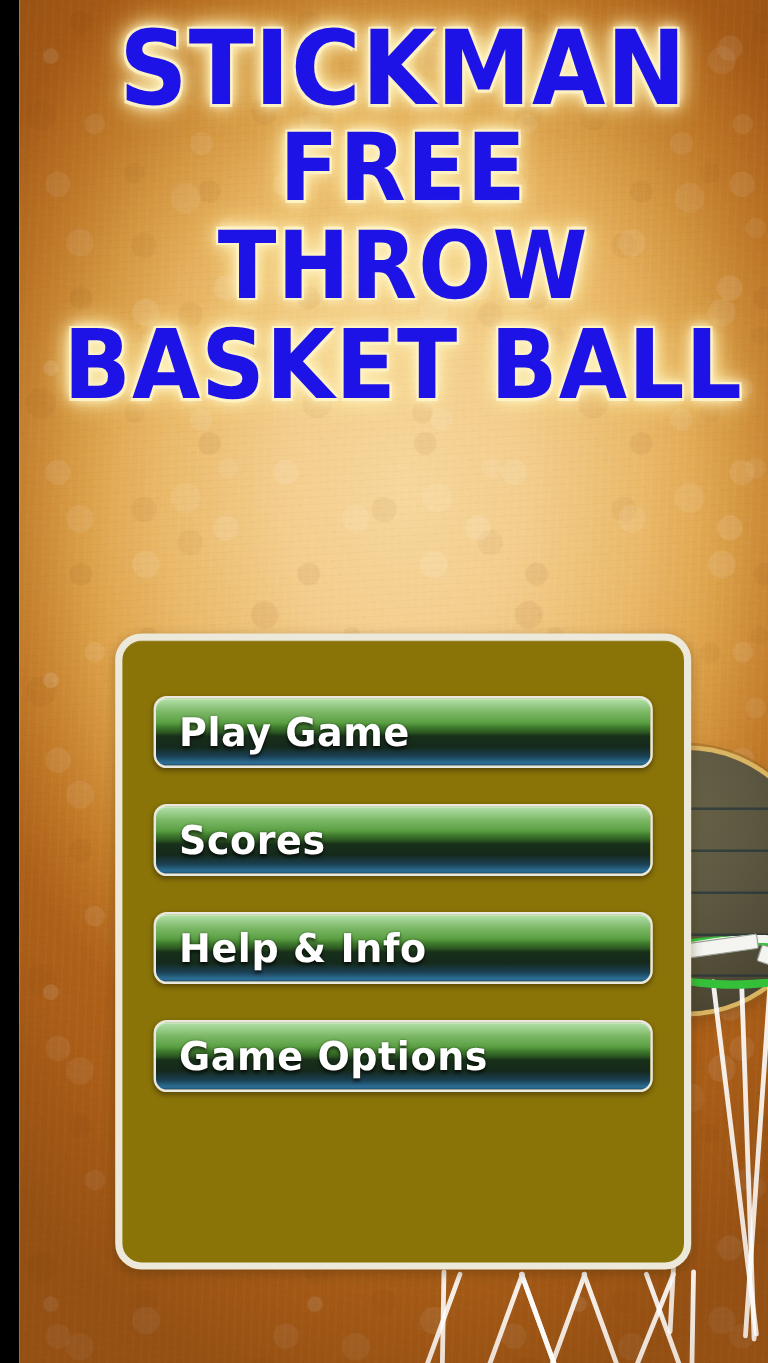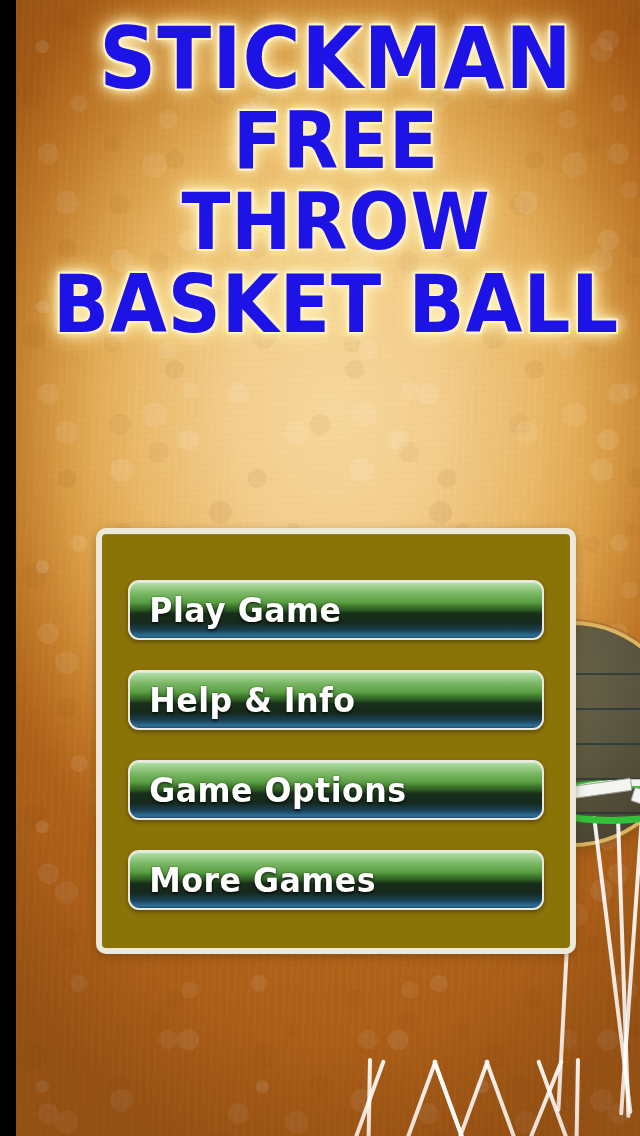--- a/index.html
+++ b/index.html
@@ -181,25 +181,25 @@
   #title-2 { font-size: 78px; margin-top: 6px; }
   #title-3 { font-size: 78px; margin-top: 8px; }
   #title-4 { font-size: 80px; margin-top: 8px; }
 
   
   #menu-panel {
     position: absolute;
     left: 80px;
     top: 528px;
     width: 480px;
-    height: 426px;
+    height: 530px;
     box-sizing: border-box;
     background: #8a7408;
     border: 6px solid #ece9da;
-    border-radius: 10px;
+    border-radius: 22px;
     box-shadow:
       0 3px 10px rgba(70,45,5,.35),
       inset 0 1px 0 rgba(255,255,255,.10);
     padding: 46px 26px 16px 26px;
   }
 
   .menu-button {
     position: relative;
     display: block;
     width: 100%;
@@ -303,28 +303,28 @@
     <span class="title-line" id="title-3">THROW</span>
     <span class="title-line" id="title-4">BASKET BALL</span>
   </div>
 
   <div id="menu-panel">
 
     <button class="menu-button">
       <span class="menu-button-label">Play Game</span>
     </button>
 
+    <button class="menu-button">
+      <span class="menu-button-label">Scores</span>
+    </button>
 
     <button class="menu-button">
       <span class="menu-button-label">Help &amp; Info</span>
     </button>
 
     <button class="menu-button">
       <span class="menu-button-label">Game Options</span>
     </button>
 
-    <button class="menu-button">
-      <span class="menu-button-label">More Games</span>
-    </button>
 
   </div>
 
 </div>
 
 </body></html>

